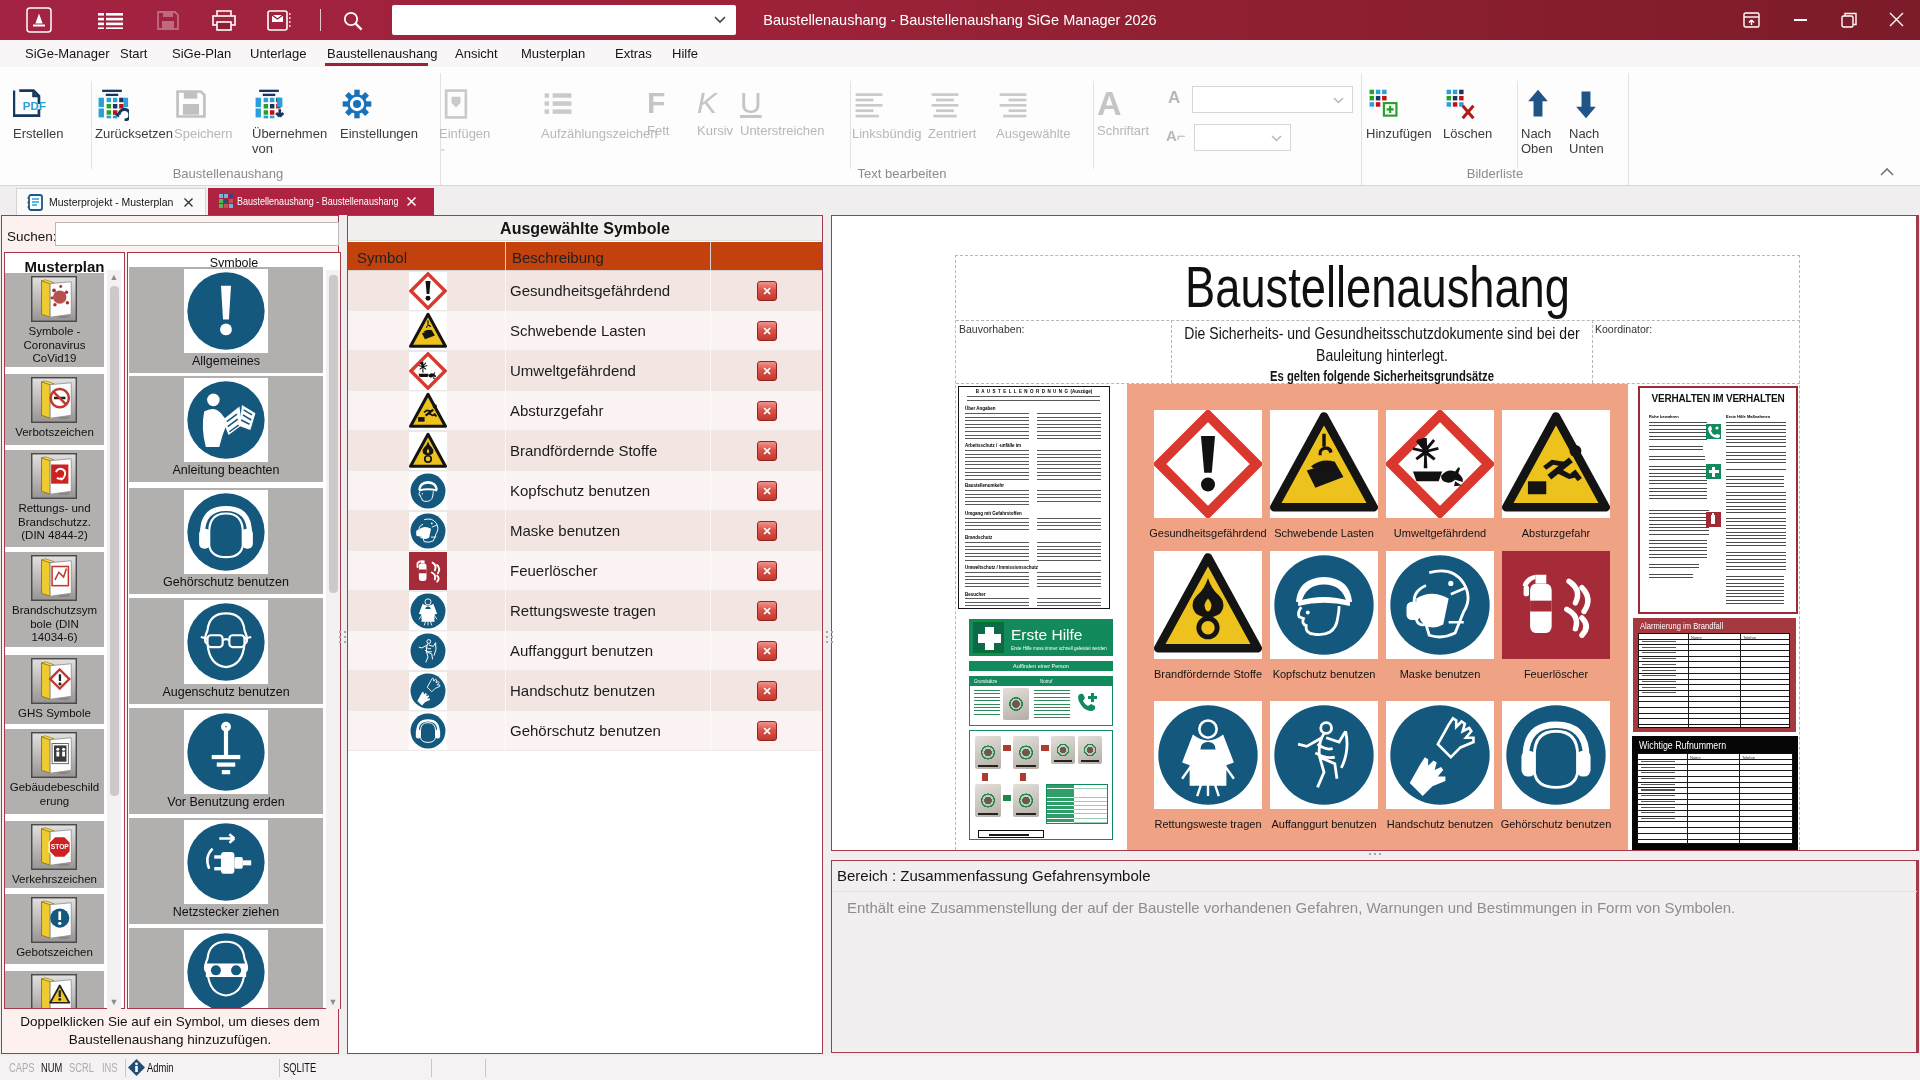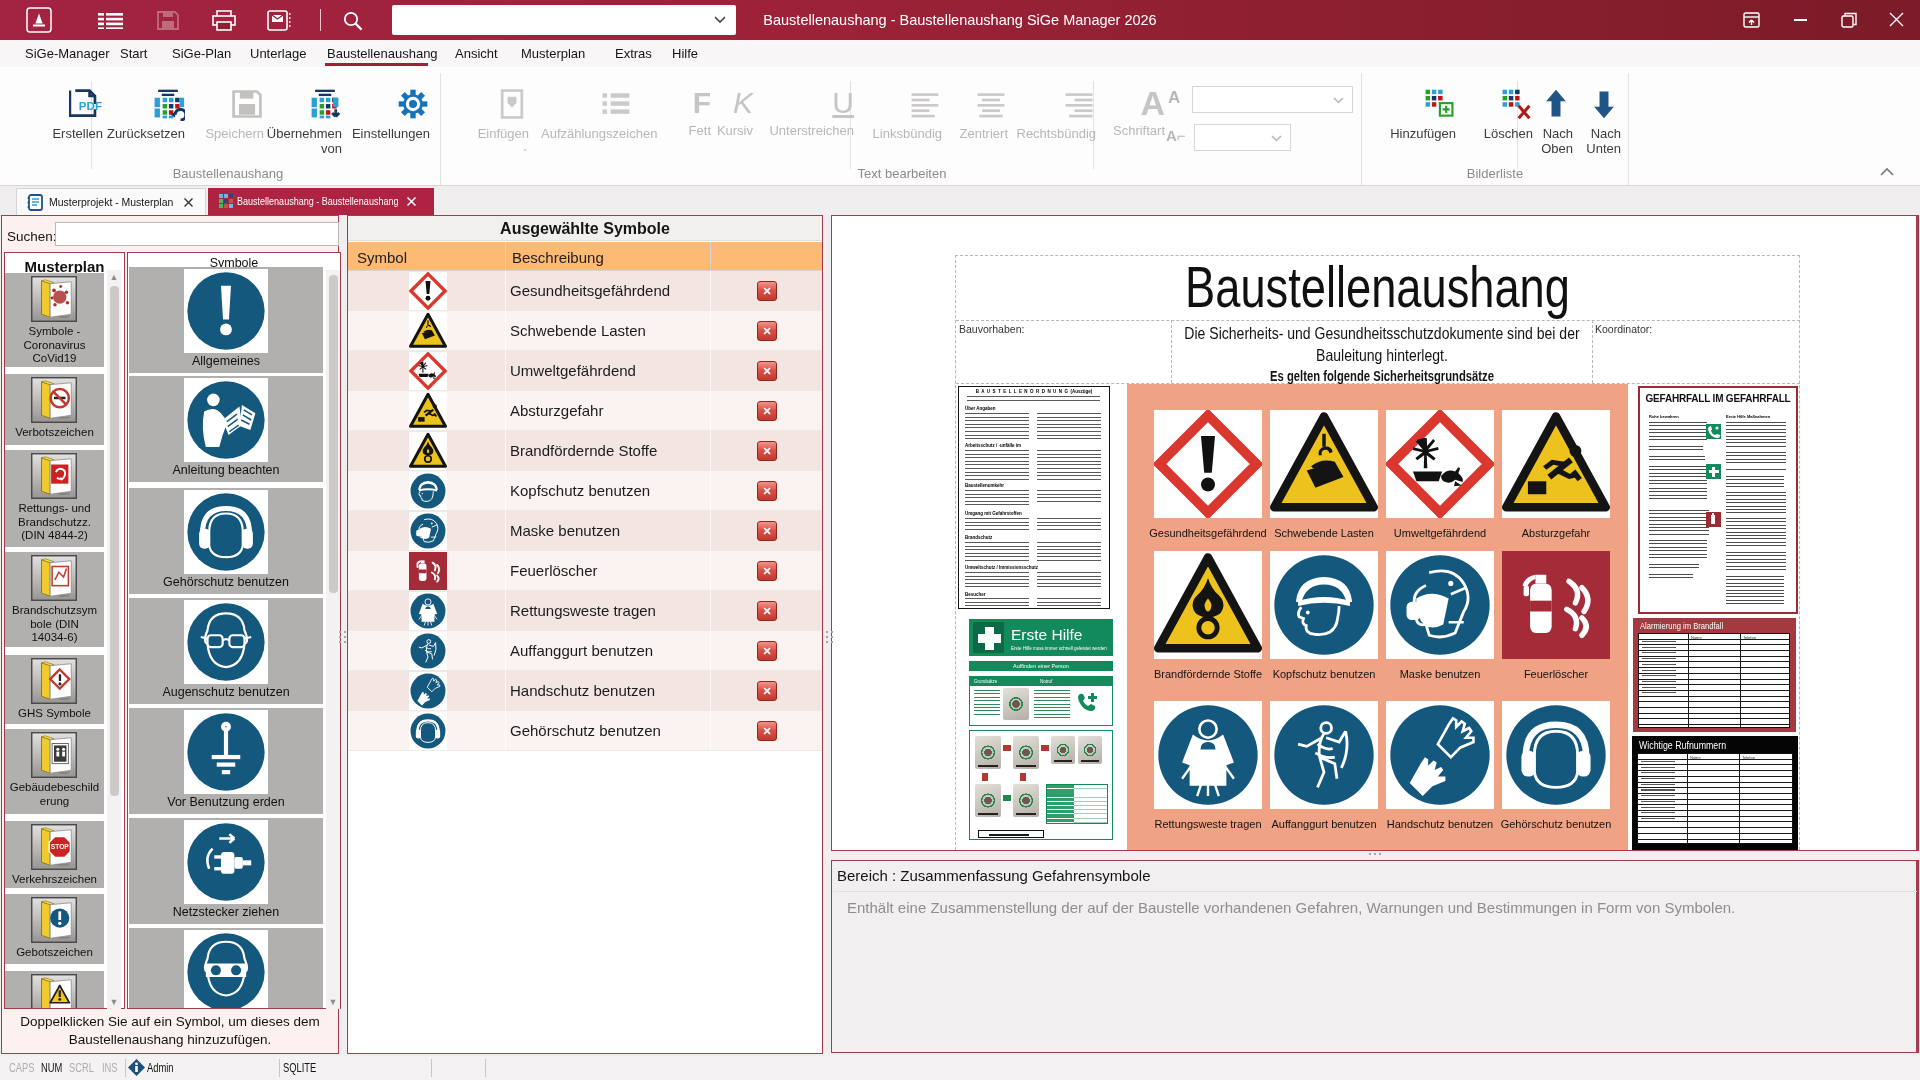--- a/index.html
+++ b/index.html
@@ -11,21 +11,21 @@
 #titlebar{left:0;top:0;width:1920px;height:40px;background:linear-gradient(90deg,#a32342 0%,#9d2239 40%,#8c1f30 70%,#7c1b29 100%)}
 #titlebar .ttl{width:100%;text-align:center;top:12px;font-size:14.5px;color:#fff}
 
 #menubar{left:0;top:40px;width:1920px;height:27px;background:#f8f6f6}
 .mi{position:absolute;top:6px;font-size:13px;color:#151515;white-space:nowrap}
 #menuline{left:325px;top:63px;width:103px;height:3px;background:#9e2135}
 
 #ribbon{left:0;top:67px;width:1920px;height:119px;background:#fdfdfd;border-bottom:1px solid #d8d5d5}
 .rsep{position:absolute;width:1px;background:#e4e1e1;top:8px;height:108px}
 .rsep.short{top:14px;height:88px}
-.rbtn{position:absolute;top:15px;width:90px;text-align:right}
+.rbtn{position:absolute;top:15px;width:90px;text-align:left}
 .rbtn .lbl{margin-top:1px;font-size:13px;color:#3c3c3c;line-height:15px}
 .rbtn.dis .lbl{color:#b9b6b6}
 .glabel{position:absolute;top:99px;font-size:13px;color:#8d8a8a;text-align:center;width:200px}
 .rico{display:inline-block;width:34px;height:34px;margin-top:5px}
 
 .tab{position:absolute;top:188px;height:27px;font-size:11px;white-space:nowrap}
 #tab1{left:16px;width:190px;background:#fbfafa;border:1px solid #d6d3d3;border-bottom:none;color:#141414}
 #tab2{left:208px;width:226px;background:#ad2341;color:#fff}
 
 .redpanel{position:absolute;border:1px solid #a43a4c;background:#fff}
@@ -500,21 +500,21 @@
  <div class="rbtn dis" style="left:996px;width:100px">
   <svg class="rico" viewBox="0 0 38 36">
    <g fill="#ccc9c9">
             <rect x="4" y="6" width="30" height="3"></rect>
             <rect x="14" y="12" width="20" height="3"></rect>
             <rect x="4" y="18" width="30" height="3"></rect>
             <rect x="14" y="24" width="20" height="3"></rect>
             <rect x="8" y="30" width="26" height="3"></rect>
           </g>
   </svg>
-  <div class="lbl">Rechtsbündig</div>
+  <div class="lbl">Ausgewählte</div>
  </div>
  <div class="rbtn dis" style="left:1097px;width:68px">
   <div style="font-size:34px;font-weight:bold;color:#c7c4c4;height:40px;line-height:42px">A</div>
   <div class="lbl">Schriftart</div>
  </div>
  <div class="abs" style="left:1168px;top:21px;font-size:17px;font-weight:bold;color:#b9b6b6">A</div>
  <div class="abs" style="left:1192px;top:19px;width:161px;height:27px;background:#fff;border:1px solid #d8d5d5">
   <svg class="abs" style="right:8px;top:10px" width="11" height="7" viewBox="0 0 11 7">
           <path d="M1 1 l4.5 4.5 L10 1" stroke="#b9b6b6" stroke-width="1.5" fill="none"></path>
         </svg>
@@ -761,21 +761,21 @@
             <use href="#m_goggles2"></use>
           </svg>
   </div>
  </div>
 
  <div class="abs" style="left:0;top:797px;width:336px;text-align:center;font-size:13.5px;color:#111;line-height:18px">Doppelklicken Sie auf ein Symbol, um dieses dem<br>Baustellenaushang hinzuzufügen.</div>
 </div>
 
 <div id="midpanel" class="redpanel" style="left:347px;top:215px;width:476px;height:839px">
  <div class="abs" style="left:0;top:0;width:474px;height:25px;background:#f2f0ef;border-bottom:1px solid #e0dddd;text-align:center;font-size:16px;font-weight:bold;color:#141414;padding-top:4px">Ausgewählte Symbole</div>
- <div class="abs" style="left:0;top:26px;width:474px;height:29px;background:#fdba74;border-bottom:1px solid #d8d2d0">
+ <div class="abs" style="left:0;top:26px;width:474px;height:29px;background:#c2410c;border-bottom:1px solid #d8d2d0">
   <span class="abs" style="left:9px;top:7px;font-size:15px;color:#222">Symbol</span>
   <span class="abs" style="left:164px;top:7px;font-size:15px;color:#222">Beschreibung</span>
   <div class="abs" style="left:157px;top:0;width:1px;height:29px;background:#d8d2d0"></div>
   <div class="abs" style="left:362px;top:0;width:1px;height:29px;background:#d8d2d0"></div>
  </div>
  <div id="tablerows">
   <div class="trow" style="top:55px;background:#f3e5e2">
           <svg viewBox="0 0 100 100">
             <use href="#ghs_excl"></use>
           </svg>
@@ -1004,21 +1004,21 @@
   <svg class="abs" style="left:375px;top:317px" width="108" height="108" viewBox="0 0 100 100">
           <use href="#m_ear"></use>
         </svg>
   <div class="ol" style="left:17px;top:433px;width:128px">Rettungsweste tragen</div>
   <div class="ol" style="left:133px;top:433px;width:128px">Auffanggurt benutzen</div>
   <div class="ol" style="left:249px;top:433px;width:128px">Handschutz benutzen</div>
   <div class="ol" style="left:365px;top:433px;width:128px">Gehörschutz benutzen</div>
  </div>
 
  <div class="abs" style="left:806px;top:170px;width:160px;height:228px;background:#fff;border:2.5px solid #9e2b33">
-  <div class="abs" style="left:0;top:5px;width:100%;text-align:center;font-size:10px;font-weight:bold;color:#111;letter-spacing:-.2px;white-space:nowrap">GEFAHRFALL IM GEFAHRFALL</div>
+  <div class="abs" style="left:0;top:5px;width:100%;text-align:center;font-size:10px;font-weight:bold;color:#111;letter-spacing:-.2px;white-space:nowrap">VERHALTEN IM VERHALTEN</div>
   <div class="bo-h" style="left:9px;top:26px;font-size:4px">Ruhe bewahren</div>
   <div class="gv-l" style="left:9px;top:34px;width:58px;height:20px"></div>
   <div class="gv-l" style="left:9px;top:58px;width:54px;height:5px"></div>
   <div class="gv-l" style="left:9px;top:68px;width:56px;height:5px"></div>
   <div class="gv-l" style="left:9px;top:78px;width:58px;height:18px"></div>
   <div class="gv-l" style="left:9px;top:100px;width:58px;height:16px"></div>
   <div class="gv-l" style="left:9px;top:122px;width:60px;height:26px"></div>
   <div class="gv-l" style="left:9px;top:152px;width:58px;height:20px"></div>
   <div class="gv-l" style="left:9px;top:176px;width:50px;height:5px"></div>
   <div class="gv-l" style="left:9px;top:186px;width:44px;height:5px"></div>

